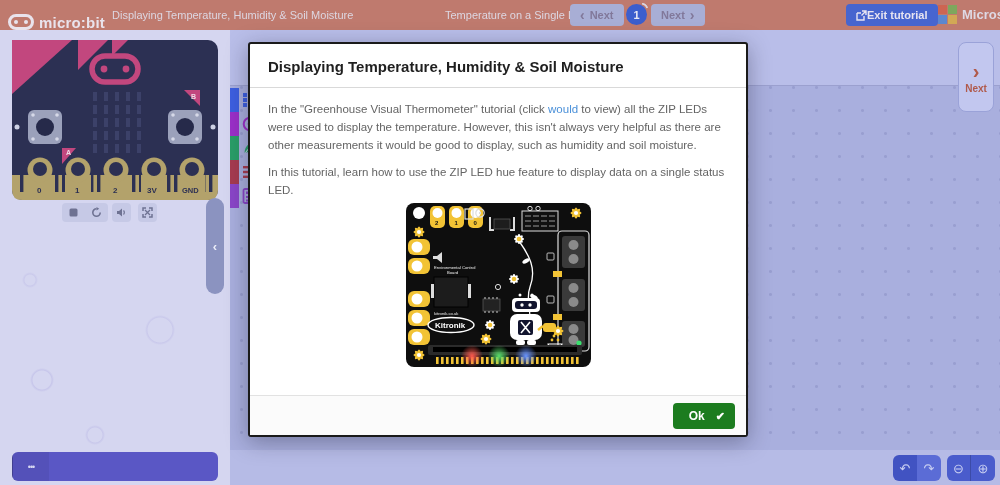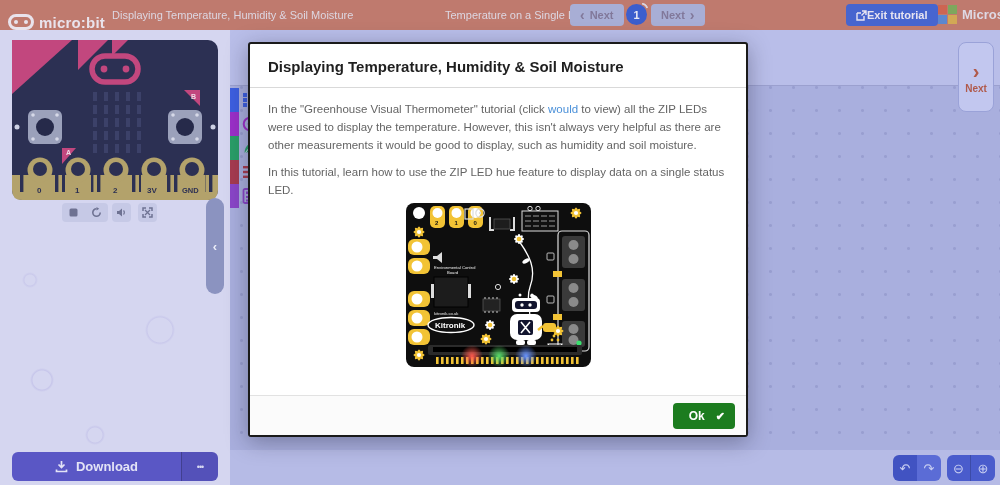--- a/index.html
+++ b/index.html
@@ -297,27 +297,20 @@
           <path d="M3,3 L8,8 M8,3 L3,8" stroke="#6e7292" stroke-width="1.3"></path>
         </svg>
       </div>
     </div>
 
     <div class="collapse-handle">
       <span>‹</span>
     </div>
 
     <div class="download-bar">
-      <button class="dl-main">
-        <svg width="13" height="13" viewBox="0 0 13 13">
-          <path d="M6.5,1 V7 M3.5,4.5 L6.5,7.5 L9.5,4.5" stroke="#e3e3f6" stroke-width="1.7" fill="none"></path>
-          <path d="M1.5,9.5 V11.5 H11.5 V9.5" stroke="#e3e3f6" stroke-width="1.7" fill="none"></path>
-        </svg>
-        <span>Download</span>
-      </button>
       <button class="dl-more">
         <span>•••</span>
       </button>
     </div>
   </aside>
 
   <div class="workspace">
     <div class="tut-band"></div>
     <div class="bottom-strip"></div>
 

